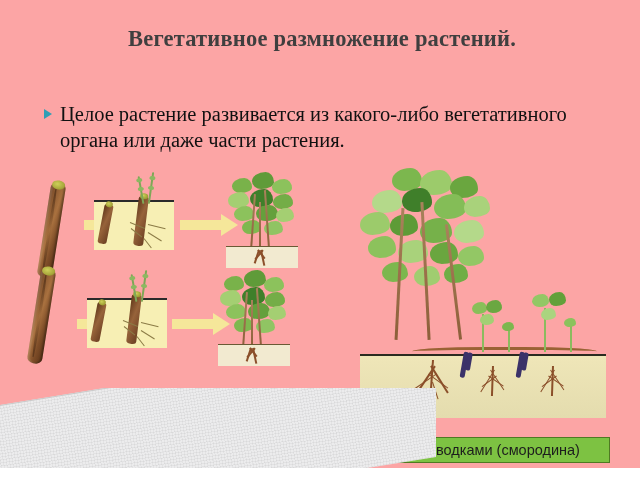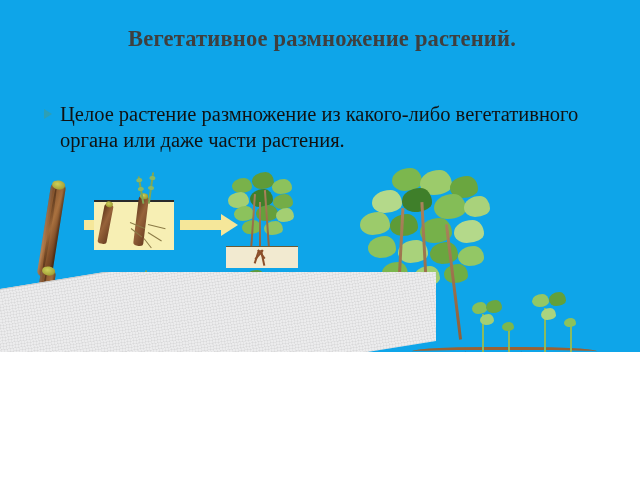--- a/index.html
+++ b/index.html
@@ -3,21 +3,21 @@
 <meta charset="utf-8">
 <title>Вегетативное размножение растений.</title>
 <style>
   html,body{margin:0;padding:0;}
   body{
     width:640px;height:480px;overflow:hidden;
     background:#ffffff;
     font-family:"Liberation Serif", serif;
     position:relative;
   }
-  #slide{position:absolute;left:0;top:0;width:640px;height:352px;background:#0ea5e9;overflow:hidden;}
+  #slide{position:absolute;left:0;top:0;width:640px;height:468px;background:#fca5a5;overflow:hidden;}
 
   
   #title{
     position:absolute;left:36px;top:26px;width:572px;
     text-align:center;
     font-family:"Liberation Serif", serif;
     font-weight:bold;font-size:22.5px;letter-spacing:0.2px;
     color:#3f3f3f;line-height:1.15;
     white-space:nowrap;
   }
@@ -161,21 +161,21 @@
 </style>
 </head>
 <body>
 
 <div id="slide">
 
   <div id="title">Вегетативное размножение растений.</div>
 
   <div id="bullet-block">
     <span id="bullet-marker"></span>
-    <span id="bullet-text">Целое растение размножение из какого-либо вегетативного органа или даже части растения.</span>
+    <span id="bullet-text">Целое растение развивается из какого-либо вегетативного органа или даже части растения.</span>
   </div>
 
   <div id="fig-cuttings">
 
     <div class="cutting-stick" style="left:22px;top:12px;width:15px;height:96px;transform:rotate(9deg);">
       <div class="stick-body"></div>
         <div class="stick-cut"></div>
     </div>
     <div class="cutting-stick" style="left:12px;top:98px;width:15px;height:96px;transform:rotate(9deg);">
       <div class="stick-body"></div>

